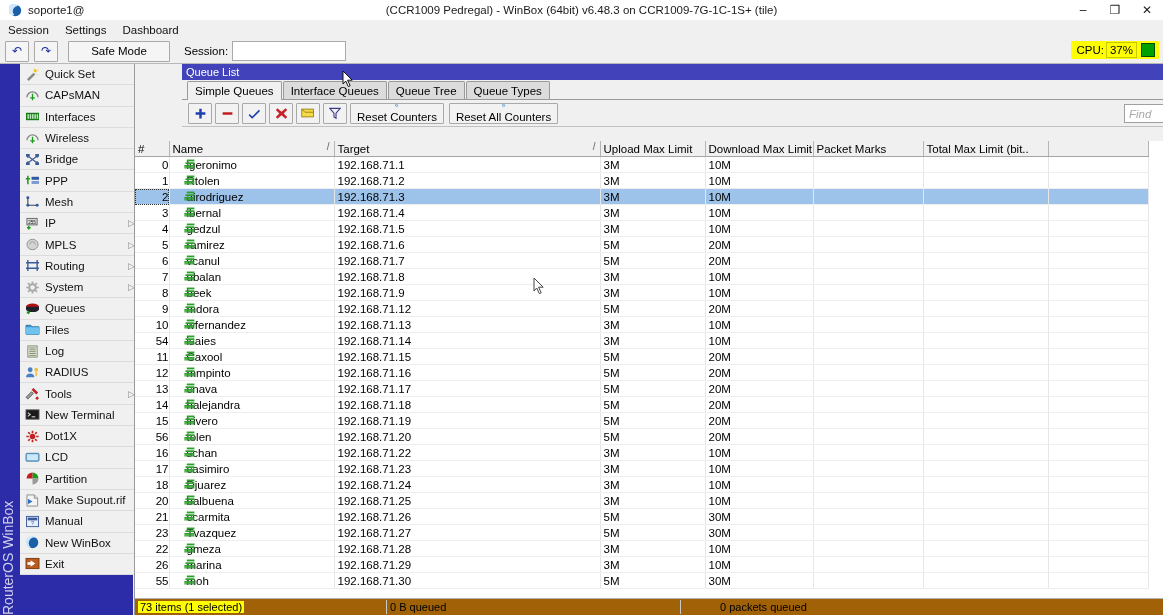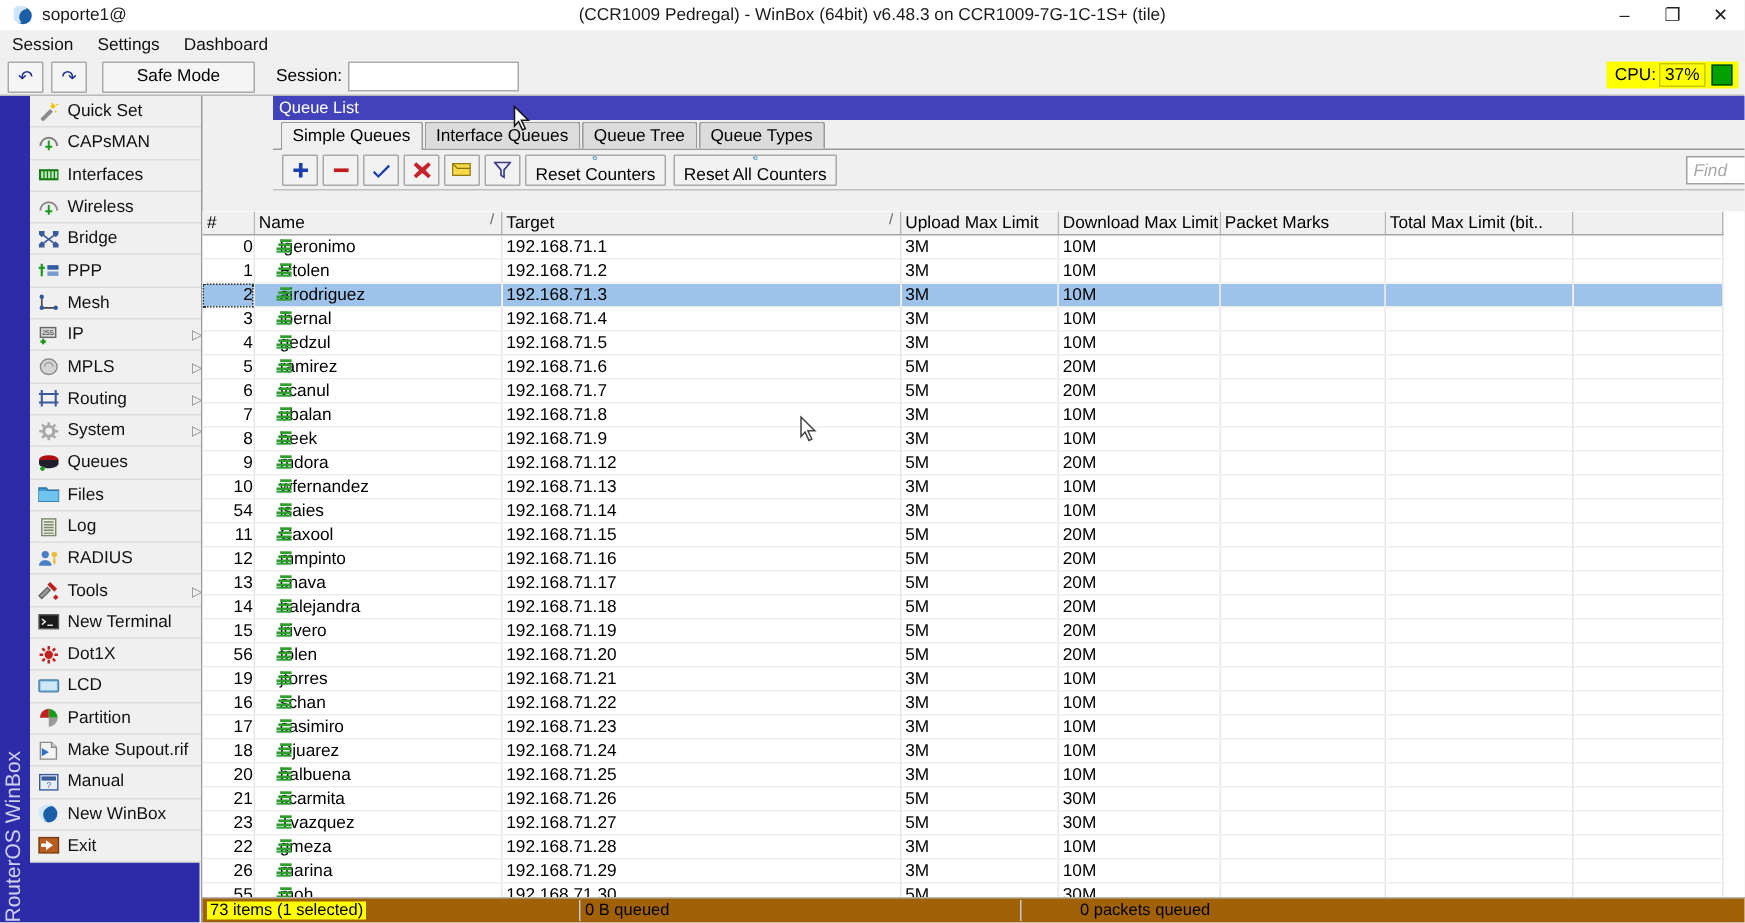--- a/index.html
+++ b/index.html
@@ -909,35 +909,20 @@
                     <rect x="0.3" y="9.0" width="11.1" height="1.4" fill="#2e9e2e"></rect>
                   </svg></span><span class="lbl">tolen</span></td>
               <td>192.168.71.20</td>
               <td>5M</td>
               <td>20M</td>
               <td></td>
               <td></td>
               <td></td>
             </tr>
             <tr class="">
-              <td class="num">19</td>
-              <td class="nm"><span class="qicon"><svg width="11" height="10" viewBox="0 0 12 11">
-                    <rect x="3" y="0.6" width="8.4" height="2" fill="#2e9e2e"></rect>
-                    <rect x="1.6" y="3.6" width="9.8" height="2" fill="#2e9e2e"></rect>
-                    <rect x="0.3" y="6.6" width="11.1" height="2" fill="#2e9e2e"></rect>
-                    <rect x="0.3" y="9.0" width="11.1" height="1.4" fill="#2e9e2e"></rect>
-                  </svg></span><span class="lbl">jtorres</span></td>
-              <td>192.168.71.21</td>
-              <td>3M</td>
-              <td>10M</td>
-              <td></td>
-              <td></td>
-              <td></td>
-            </tr>
-            <tr class="">
               <td class="num">16</td>
               <td class="nm"><span class="qicon"><svg width="11" height="10" viewBox="0 0 12 11">
                     <rect x="3" y="0.6" width="8.4" height="2" fill="#2e9e2e"></rect>
                     <rect x="1.6" y="3.6" width="9.8" height="2" fill="#2e9e2e"></rect>
                     <rect x="0.3" y="6.6" width="11.1" height="2" fill="#2e9e2e"></rect>
                     <rect x="0.3" y="9.0" width="11.1" height="1.4" fill="#2e9e2e"></rect>
                   </svg></span><span class="lbl">schan</span></td>
               <td>192.168.71.22</td>
               <td>3M</td>
               <td>10M</td>

